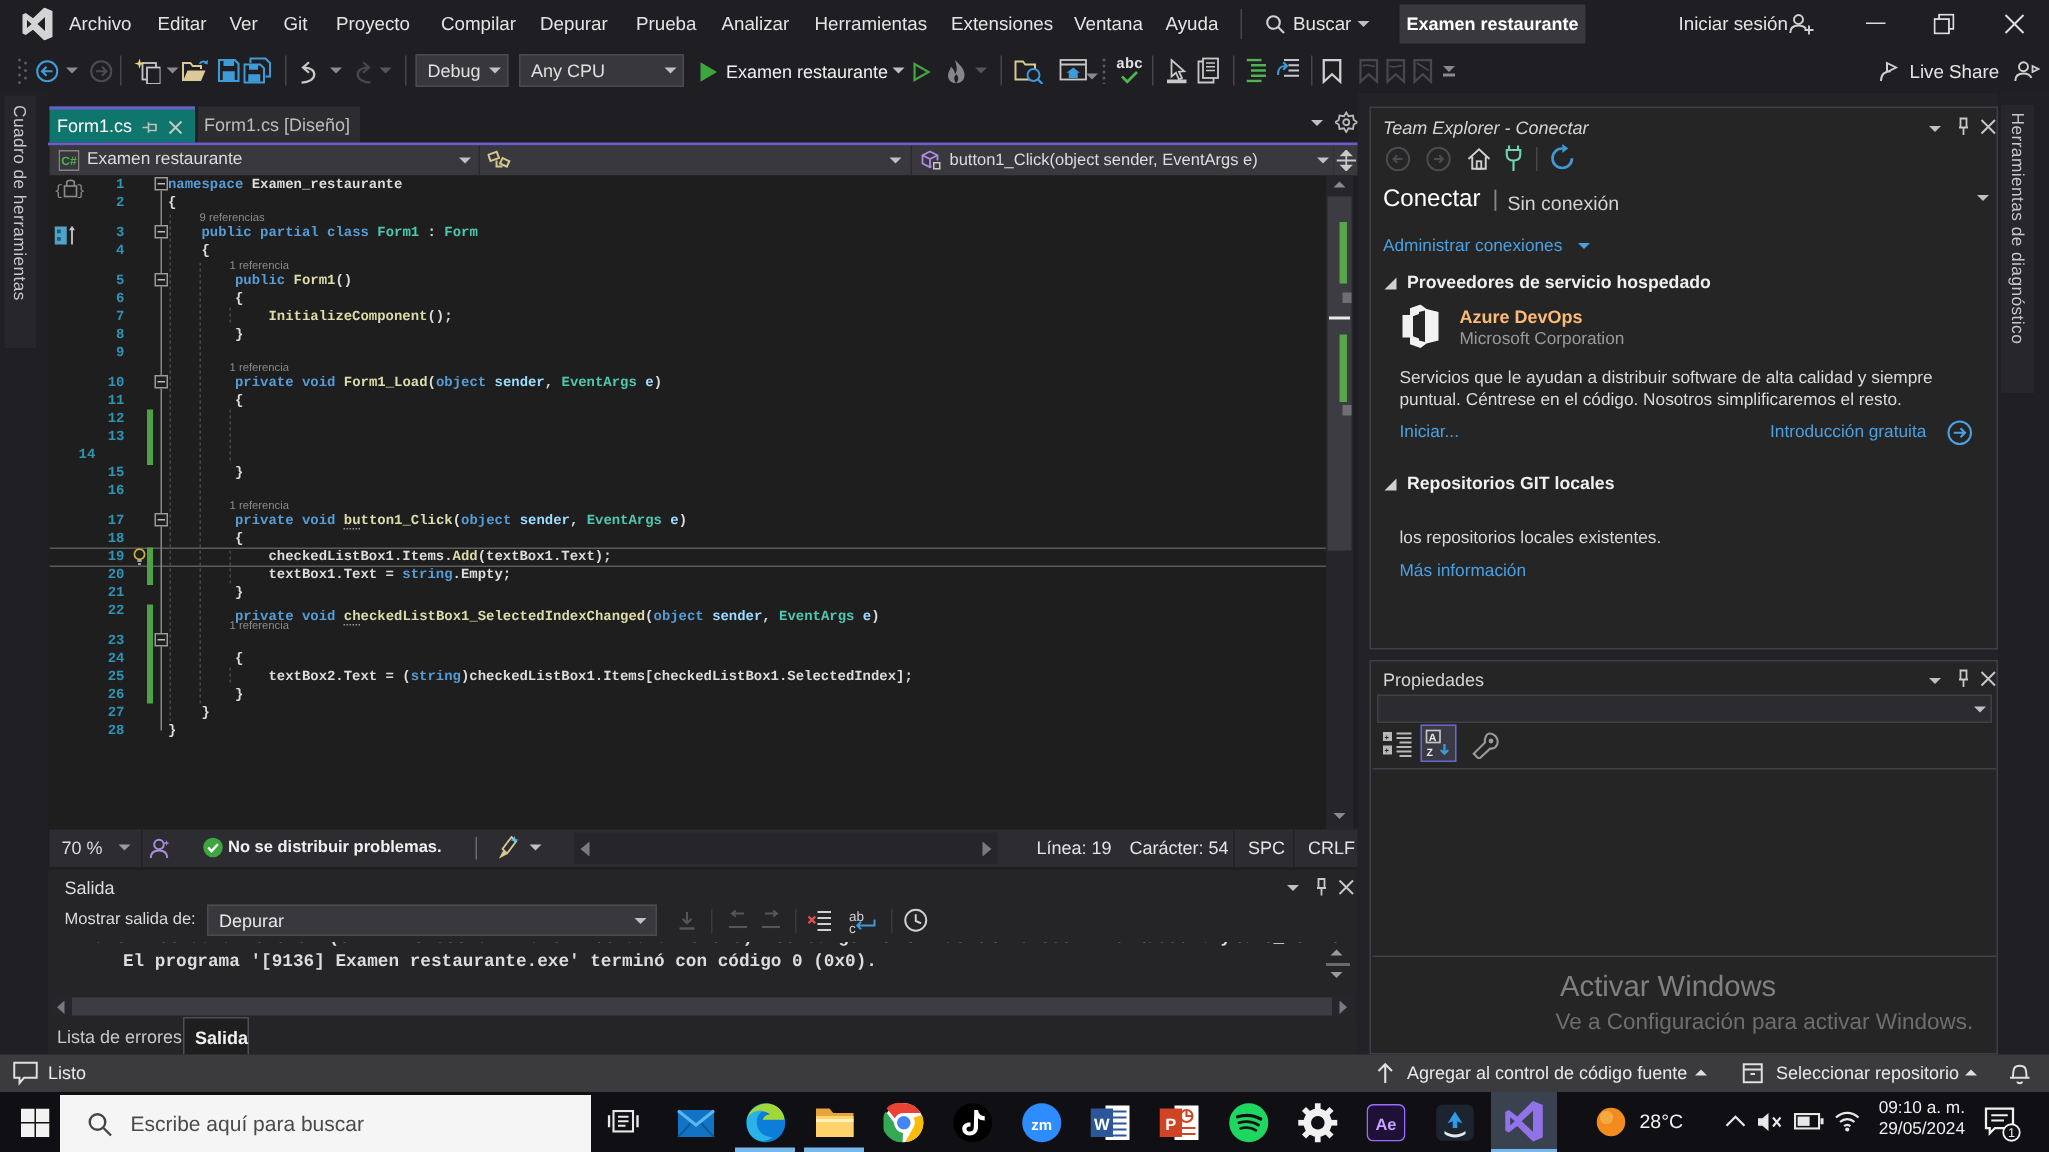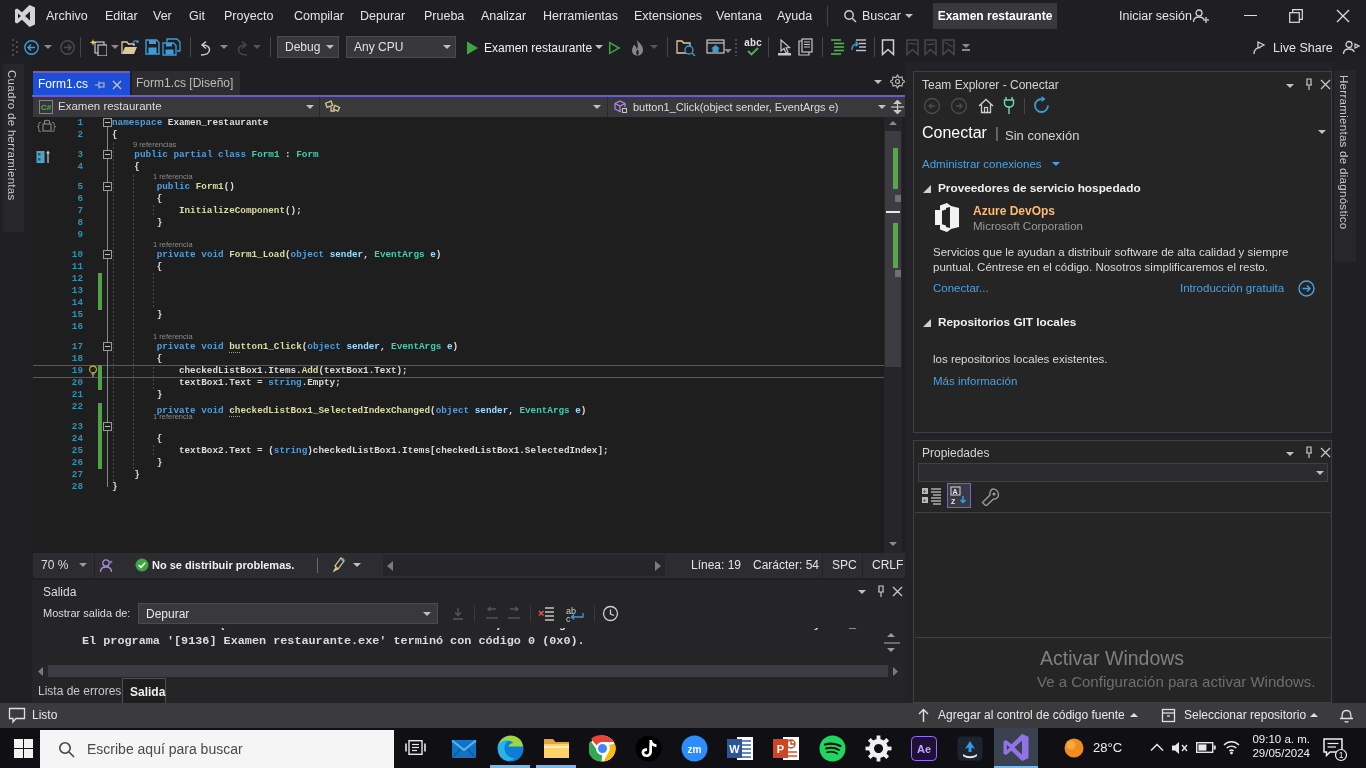--- a/index.html
+++ b/index.html
@@ -23,21 +23,21 @@
 .caretu { position:absolute; width:0; height:0; border-left:4px solid transparent;
   border-right:4px solid transparent; border-bottom:4px solid #c0c0c0; }
 .tsep { position:absolute; top:5px; width:1px; height:20px; background:#46464a; }
 
 
 .vtext { position:absolute; writing-mode:vertical-rl; font-size:11.5px; color:#c8c8c8; letter-spacing:0.3px; }
 
 
 #docwell { left:32px; top:62px; width:873px; height:641px; background:#1f1f23; }
 #tabrow { position:absolute; left:0; top:9px; width:873px; height:24px; }
-#tab1 { position:absolute; left:1px; top:0; width:97px; height:24px; background:#1d4ed8;
+#tab1 { position:absolute; left:1px; top:0; width:97px; height:24px; background:#0f766e;
   border-top:2px solid #6b5ec9; color:#ffffff; font-size:12px; }
 #tab2 { position:absolute; left:100px; top:0; width:108px; height:24px; background:#2d2d30;
   color:#bdbdbd; font-size:12px; }
 #purpline { position:absolute; left:0px; top:33px; width:873px; height:2px; background:#6b5ec9; }
 #navbar { position:absolute; left:1px; top:35px; width:856px; height:20px; background:#39393d; }
 #navsplit { position:absolute; left:857px; top:35px; width:16px; height:20px; background:#39393d; }
 #editor { position:absolute; left:1px; top:55px; width:851px; height:436px; background:#1e1e1e; overflow:hidden; }
 #edscroll { position:absolute; left:852px; top:55px; width:18px; height:436px; background:#26262a; }
 #edbottom { position:absolute; left:1px; top:491px; width:872px; height:25px; background:#2d2d31; }
 
@@ -387,21 +387,21 @@
         <div class="num" style="top:44px;">4</div>
       <div class="num" style="top:64px;">5</div>
         <div class="num" style="top:76px;">6</div>
       <div class="num" style="top:88px;">7</div>
         <div class="num" style="top:100px;">8</div>
       <div class="num" style="top:112px;">9</div>
         <div class="num" style="top:132px;">10</div>
       <div class="num" style="top:144px;">11</div>
         <div class="num" style="top:156px;">12</div>
       <div class="num" style="top:168px;">13</div>
-        <div class="num" style="top:180px;">14</div>
+        <div class="num" style="top:180px;text-align:center;">14</div>
       <div class="num" style="top:192px;">15</div>
         <div class="num" style="top:204px;">16</div>
       <div class="num" style="top:224px;">17</div>
         <div class="num" style="top:236px;">18</div>
       <div class="num" style="top:248px;">19</div>
         <div class="num" style="top:260px;">20</div>
       <div class="num" style="top:272px;">21</div>
         <div class="num" style="top:284px;">22</div>
       <div class="num" style="top:304px;">23</div>
         <div class="num" style="top:316px;">24</div>
@@ -547,21 +547,21 @@
       <svg style="position:absolute;right:3px;top:3px;" width="7" height="9" viewBox="0 0 7 9">
           <path d="M1 0 L6 4.5 L1 9 Z" fill="#7a7a7e"></path>
         </svg>
     </div>
     <span style="position:absolute;left:6px;top:104px;font-size:12px;color:#c8c8c8;">Lista de errores</span>
     <div style="position:absolute;left:90px;top:98px;width:44px;height:25px;background:#1e1e1e;border:1px solid #4e4e54;border-bottom:none;">
       <span style="position:absolute;left:7px;top:6px;font-size:12px;font-weight:bold;color:#f0f0f0;">Salida</span>
     </div>
   </div>
   <div class="abs" id="teampanel">
-    <span style="position:absolute;left:8px;top:6px;font-size:12px;color:#d4d4d4;">Team Explorer - Conectar</span>
+    <span style="position:absolute;left:8px;top:6px;font-size:12px;color:#d4d4d4;font-style:italic;">Team Explorer - Conectar</span>
     <div class="caret" style="left:372px;top:12px;"></div>
     <svg style="position:absolute;left:389px;top:6px;" width="12" height="13" viewBox="0 0 12 13">
       <path d="M4 1 L8 1 L8 7 L4 7 Z M3 7 L9 7 M6 7 L6 12" fill="none" stroke="#c8c8c8" stroke-width="1.2"></path>
     </svg>
     <svg style="position:absolute;left:406px;top:7px;" width="11" height="11" viewBox="0 0 11 11">
       <path d="M1 1 L10 10 M10 1 L1 10" stroke="#c8c8c8" stroke-width="1.3"></path>
     </svg>
     <svg style="position:absolute;left:9px;top:25px;" width="18" height="18" viewBox="0 0 18 18">
       <circle cx="9" cy="9" r="7.5" fill="none" stroke="#4c4c50" stroke-width="1.3"></circle>
       <path d="M12 9 L6 9 M8.5 6.5 L6 9 L8.5 11.5" fill="none" stroke="#4c4c50" stroke-width="1.3"></path>
@@ -594,21 +594,21 @@
         <path d="M9 1 L9 9 L1 9 Z" fill="#d0d0d0"></path>
       </svg>
     <span class="sech" style="position:absolute;left:24px;top:109px;">Proveedores de servicio hospedado</span>
     <svg style="position:absolute;left:19px;top:131px;" width="29" height="29" viewBox="0 0 29 29">
       <path fill="#f2f2f2" d="M14 0 L18 3 L26 5 L26 24 L18 26 L14 29 L7 26.5 L7 22 L2 22 L2 7 L7 7 L7 2.5 Z M9 7.8 L9 21.2 L13 22.6 L13 24 L17 25 L17 4 L13 5 L13 6.4 Z"></path>
     </svg>
     <span style="position:absolute;left:59px;top:132px;font-size:12px;font-weight:bold;color:#fdba74;">Azure DevOps</span>
     <span style="position:absolute;left:59px;top:148px;font-size:11.5px;color:#9a9a9a;">Microsoft Corporation</span>
     <span style="position:absolute;left:19px;top:174px;font-size:11.5px;color:#dadada;">Servicios que le ayudan a distribuir software de alta calidad y siempre</span>
     <span style="position:absolute;left:19px;top:189px;font-size:11.5px;color:#dadada;">puntual. Céntrese en el código. Nosotros simplificaremos el resto.</span>
-    <span class="link" style="position:absolute;left:19px;top:210px;font-size:11.5px;">Conectar...</span>
+    <span class="link" style="position:absolute;left:19px;top:210px;font-size:11.5px;">Iniciar...</span>
     <span class="link" style="position:absolute;left:266px;top:210px;font-size:11.5px;">Introducción gratuita</span>
     <svg style="position:absolute;left:384px;top:208px;" width="17" height="17" viewBox="0 0 17 17">
       <circle cx="8.5" cy="8.5" r="7.5" fill="none" stroke="#4aa0e0" stroke-width="1.4"></circle>
       <path d="M4.5 8.5 L12 8.5 M9 5.5 L12 8.5 L9 11.5" fill="none" stroke="#4aa0e0" stroke-width="1.4"></path>
     </svg>
     <svg style="position:absolute;left:8px;top:246px;" width="10" height="10" viewBox="0 0 10 10">
         <path d="M9 1 L9 9 L1 9 Z" fill="#d0d0d0"></path>
       </svg>
     <span class="sech" style="position:absolute;left:24px;top:243px;">Repositorios GIT locales</span>
     <span style="position:absolute;left:19px;top:281px;font-size:11.5px;color:#dadada;">los repositorios locales existentes.</span>

